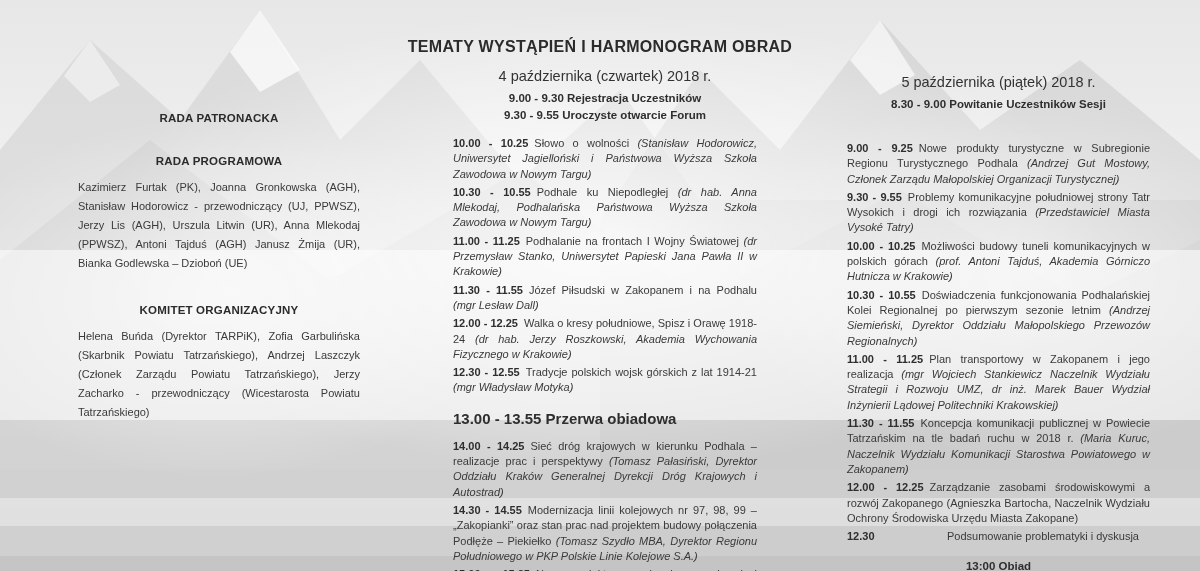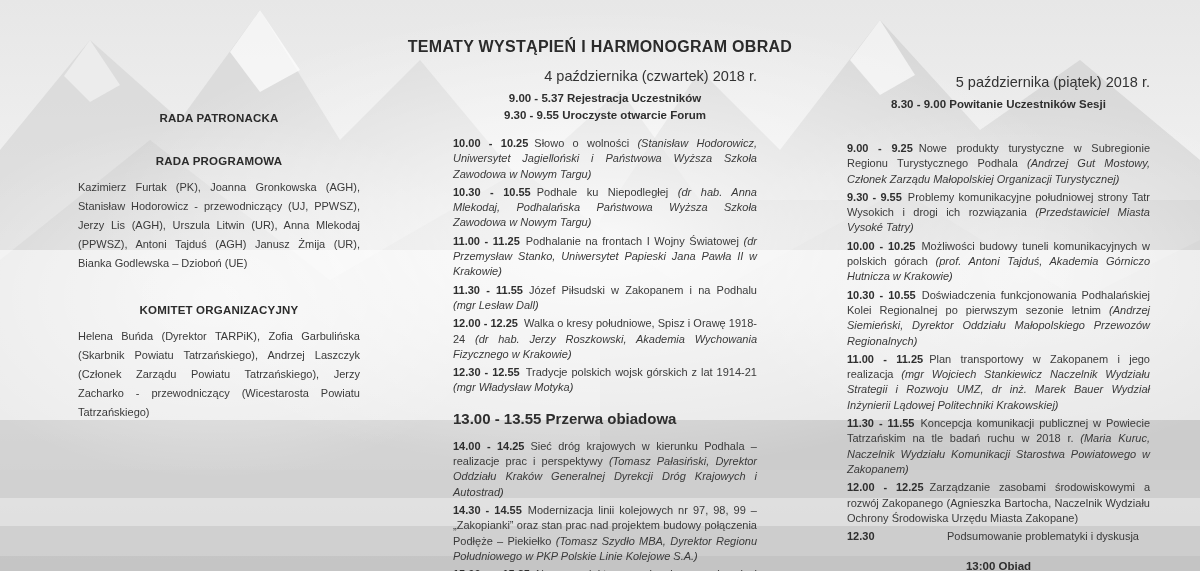--- a/index.html
+++ b/index.html
@@ -30,21 +30,21 @@
     margin:0 0 11px 0;text-align:center;
     font-size:11.5px;font-weight:bold;color:#2b2b2b;letter-spacing:.2px;
   }
   .committee p{
     margin:0;font-size:11px;line-height:19px;text-align:justify;color:#3a3a3a;
   }
   
   .col-mid{left:453px;top:68px;width:304px;}
   .col-right{left:847px;top:74px;width:303px;}
   .date{
-    margin:0 0 6px 0;text-align:right;font-weight:normal;
+    margin:0 0 6px 0;text-align:center;font-weight:normal;
     font-size:14.5px;color:#333;
   }
   .opening{
     margin:0;text-align:center;font-size:11.5px;font-weight:bold;
     line-height:17px;color:#2e2e2e;
   }
   .items{margin-top:12px;}
   .col-right .items{margin-top:28px;}
   .item{
     margin:0 0 3px 0;font-size:11px;line-height:15.3px;
@@ -94,21 +94,21 @@
         <p>Kazimierz Furtak (PK), Joanna Gronkowska (AGH), Stanisław Hodorowicz - przewodniczący (UJ, PPWSZ), Jerzy Lis (AGH), Urszula Litwin (UR), Anna Mlekodaj (PPWSZ), Antoni Tajduś (AGH) Janusz Żmija (UR), Bianka Godlewska – Dzioboń (UE)</p>
       </section>
       <section class="committee">
         <h2>KOMITET ORGANIZACYJNY</h2>
         <p>Helena Buńda (Dyrektor TARPiK), Zofia Garbulińska (Skarbnik Powiatu Tatrzańskiego), Andrzej Laszczyk (Członek Zarządu Powiatu Tatrzańskiego), Jerzy Zacharko - przewodniczący (Wicestarosta Powiatu Tatrzańskiego)</p>
       </section>
     </aside>
 
     <main class="col col-mid">
       <h2 class="date">4 października (czwartek) 2018 r.</h2>
-      <p class="opening">9.00 - 5.37  Rejestracja Uczestników</p>
+      <p class="opening">9.00 - 9.30  Rejestracja Uczestników</p>
       <p class="opening">9.30 - 9.55 Uroczyste otwarcie Forum</p>
       <div class="items">
           <p class="item"><b class="time">10.00 - 10.25</b><span class="topic">Słowo o wolności</span> <span class="speakers">(Stanisław Hodorowicz, Uniwersytet Jagielloński i Państwowa Wyższa Szkoła Zawodowa w Nowym Targu)</span></p>
           <p class="item"><b class="time">10.30 - 10.55</b><span class="topic">Podhale ku Niepodległej</span> <span class="speakers">(dr hab. Anna Mlekodaj, Podhalańska Państwowa Wyższa Szkoła Zawodowa w Nowym Targu)</span></p>
           <p class="item"><b class="time">11.00 - 11.25</b><span class="topic">Podhalanie na frontach I Wojny Światowej</span> <span class="speakers">(dr Przemysław Stanko, Uniwersytet Papieski Jana Pawła II w Krakowie)</span></p>
           <p class="item"><b class="time">11.30 - 11.55</b><span class="topic">Józef Piłsudski w Zakopanem i na Podhalu</span> <span class="speakers">(mgr Lesław Dall)</span></p>
           <p class="item"><b class="time">12.00 - 12.25</b><span class="topic">Walka o kresy południowe, Spisz i Orawę 1918-24</span> <span class="speakers">(dr hab. Jerzy Roszkowski, Akademia Wychowania Fizycznego w Krakowie)</span></p>
           <p class="item"><b class="time">12.30 - 12.55</b><span class="topic">Tradycje polskich wojsk górskich z lat 1914-21</span> <span class="speakers">(mgr Władysław Motyka)</span></p>
         </div>
       <p class="break-line">13.00 - 13.55  Przerwa obiadowa</p>

